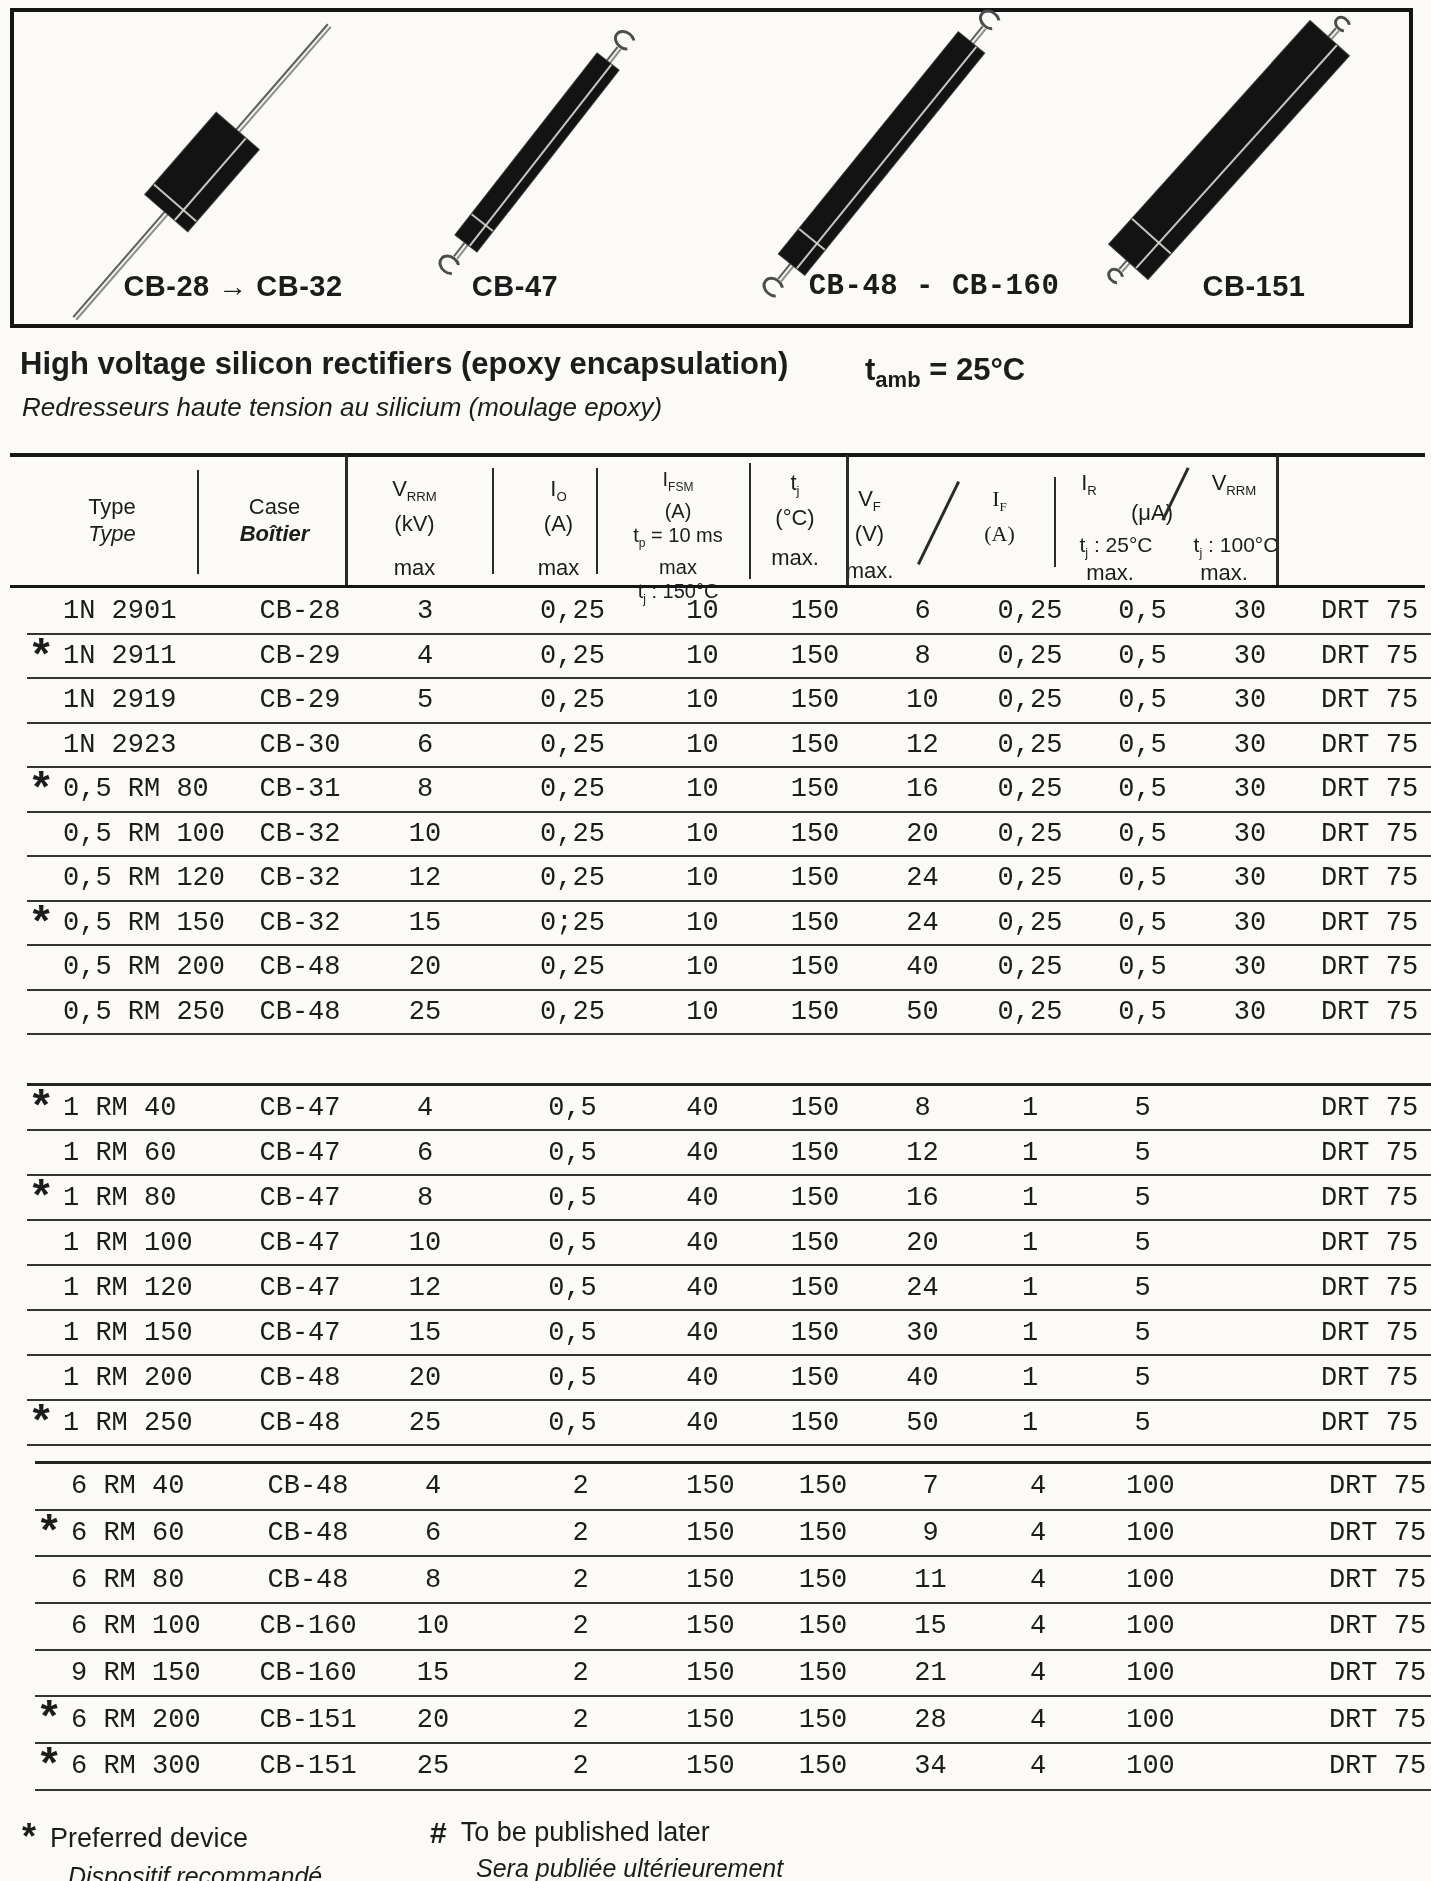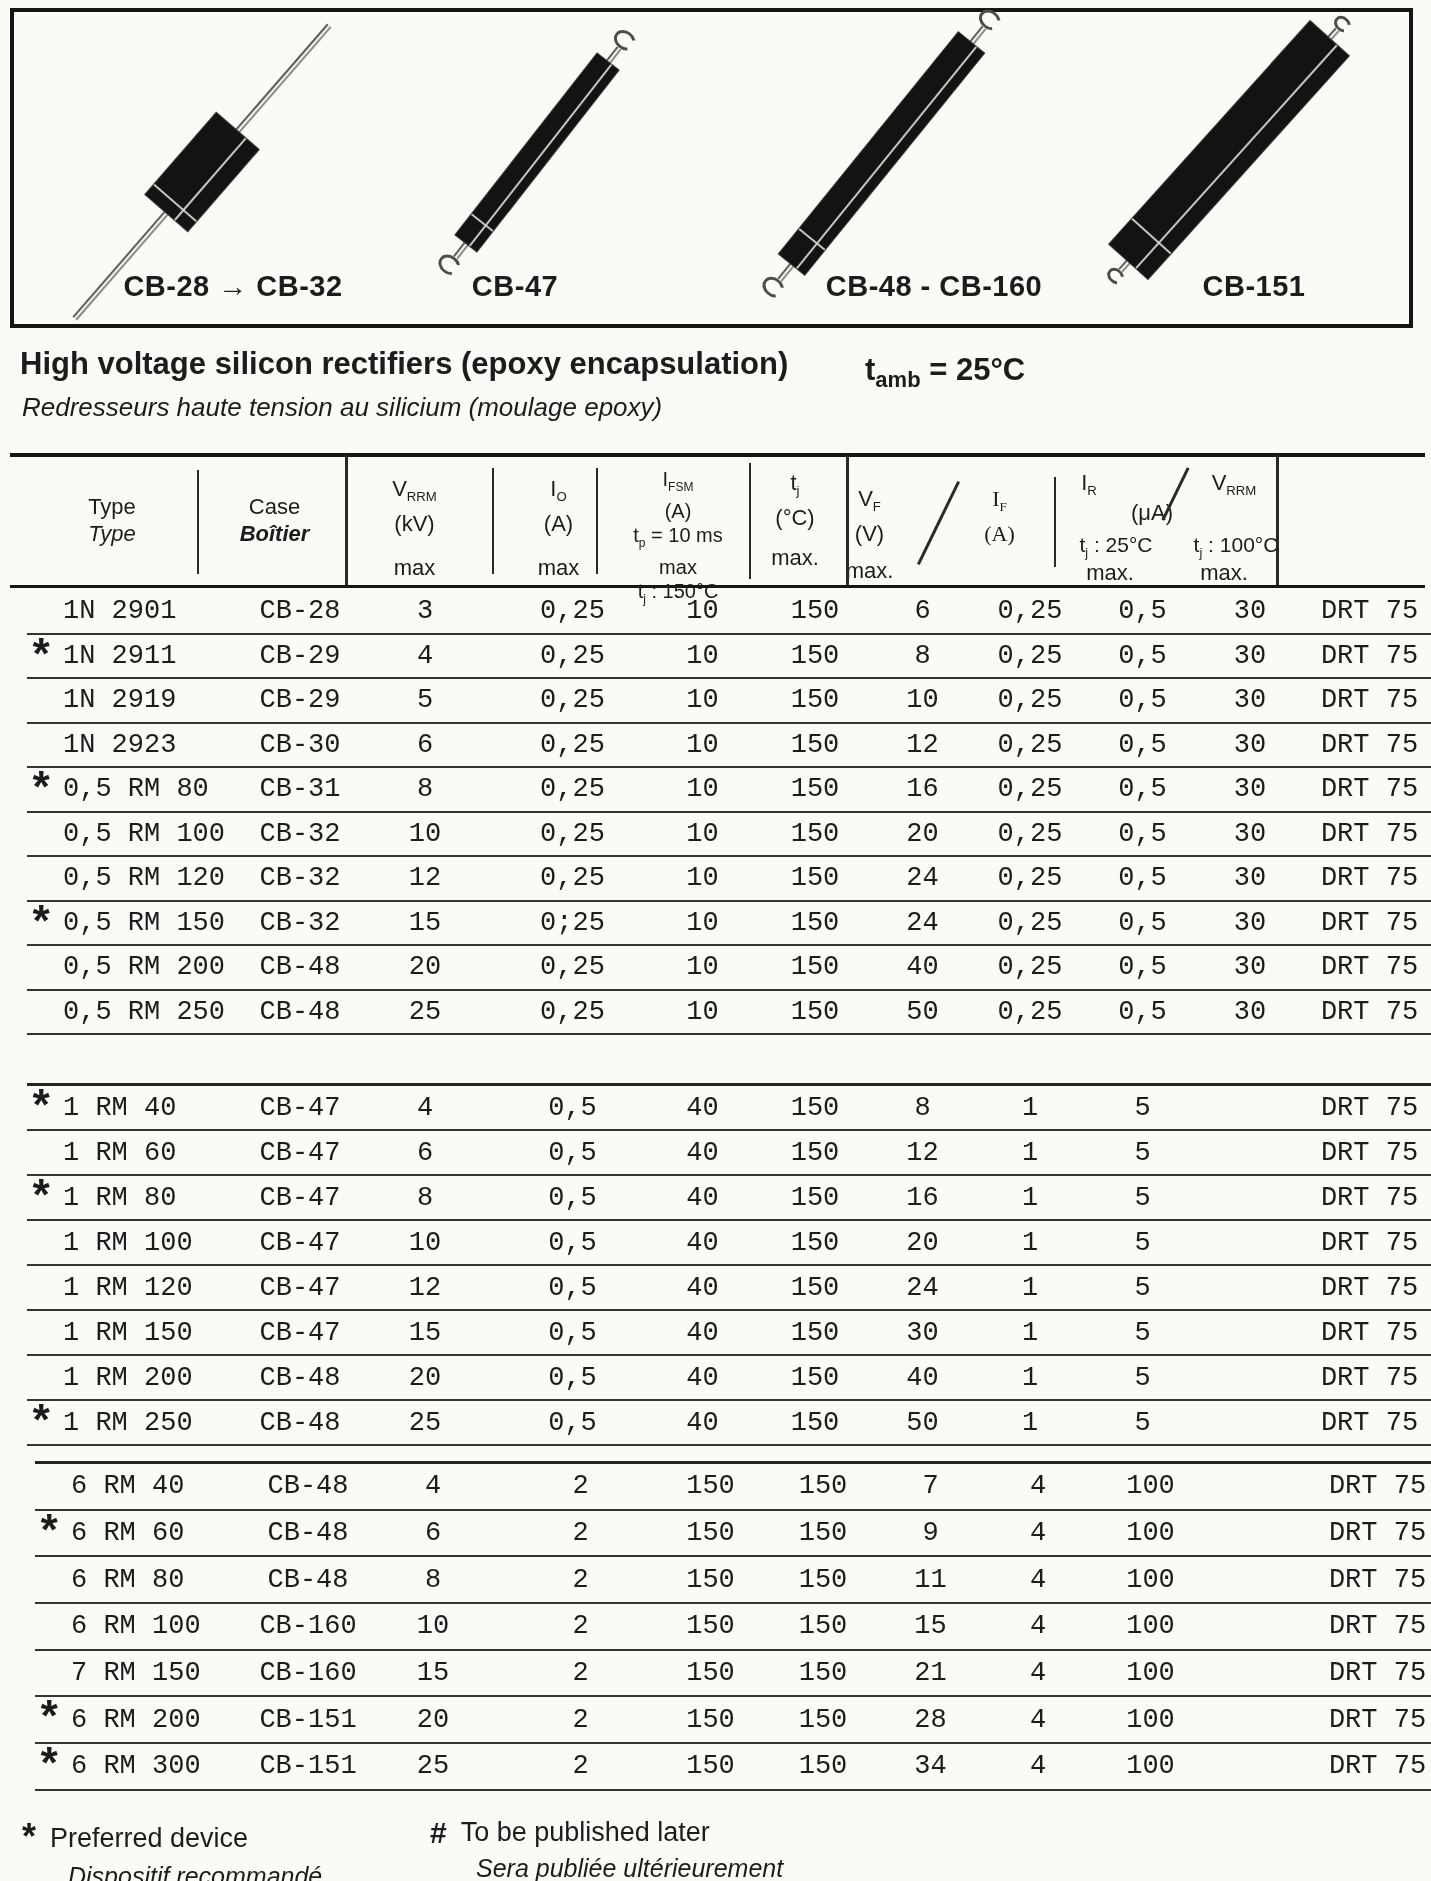--- a/index.html
+++ b/index.html
@@ -84,21 +84,21 @@
 
     <div class="fig" style="left:1038px; top:112px; transform:rotate(-48deg);">
       <div class="hook" style="width:9px;height:12px;"></div>
       <div class="lead" style="width:12px;"></div>
       <div class="bodybar" style="width:300px; height:52px;"></div>
       <div class="lead" style="width:12px;"></div>
       <div class="hook" style="width:9px;height:12px;"></div>
     </div>
     <div class="fig-label" style="left:99px; top:258px; width:240px;">CB-28 → CB-32</div>
     <div class="fig-label" style="left:421px; top:258px; width:160px;">CB-47</div>
-    <div class="fig-label" style="left:780px; top:258px; width:280px;">CB-48 - CB-160</div>
+    <div class="fig-label" style="left:780px; top:258px; width:280px;font-family:Liberation Mono, monospace;">CB-48 - CB-160</div>
     <div class="fig-label" style="left:1140px; top:258px; width:200px;">CB-151</div>
   </div>
 
   <div class="title-en">High voltage silicon rectifiers (epoxy encapsulation)</div>
   <div class="title-fr">Redresseurs haute tension au silicium (moulage epoxy)</div>
   <div class="tamb"><span>t</span><sub>amb</sub><span> = 25°C</span></div>
 
   <div class="hline" style="top:453px; height:4px;"></div>
 
   <div class="thead">
@@ -520,21 +520,21 @@
         <div class="c c-ifsm">150</div>
         <div class="c c-tj">150</div>
         <div class="c c-vf">15</div>
         <div class="c c-if">4</div>
         <div class="c c-ir">100</div>
         <div class="c c-vrrm100"></div>
         <div class="c c-ds">DRT 75</div>
       </div>
       <div class="trow">
         <div class="c c-type">
-          <span>7 RM 150</span>
+          <span>9 RM 150</span>
         </div>
         <div class="c c-case">CB-160</div>
         <div class="c c-vrrm">15</div>
         <div class="c c-io">2</div>
         <div class="c c-ifsm">150</div>
         <div class="c c-tj">150</div>
         <div class="c c-vf">21</div>
         <div class="c c-if">4</div>
         <div class="c c-ir">100</div>
         <div class="c c-vrrm100"></div>

